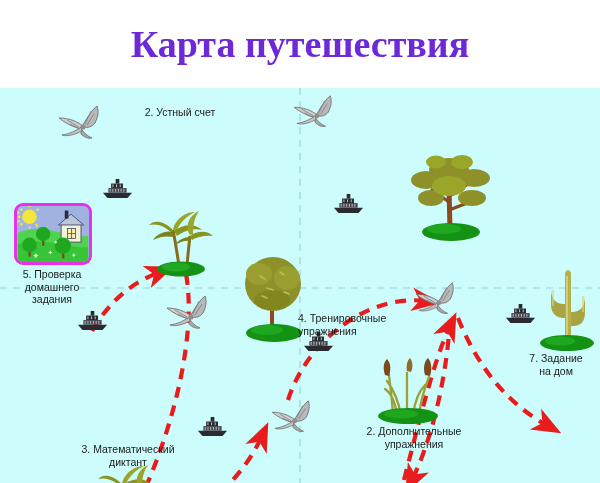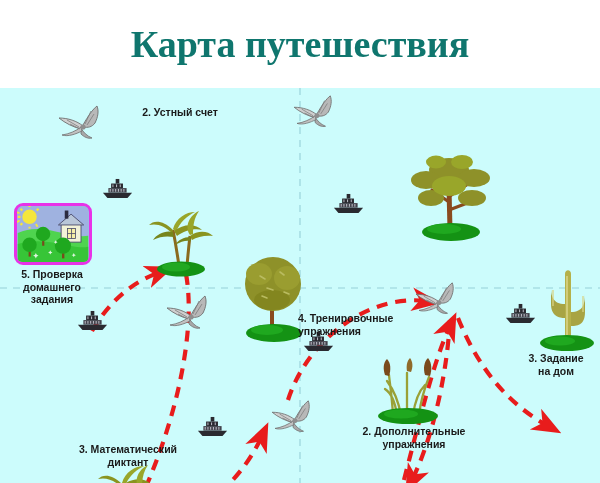--- a/index.html
+++ b/index.html
@@ -26,21 +26,21 @@
     height: 88px;
     background: #ffffff;
     display: flex;
     align-items: center;
     justify-content: center;
   }
   #page-title {
     font-family: "Liberation Serif", "DejaVu Serif", serif;
     font-size: 38px;
     font-weight: 700;
-    color: #0f766e;
+    color: #6d28d9;
     letter-spacing: 0px;
     line-height: 1;
     white-space: nowrap;
   }
   #map-canvas {
     position: absolute;
     left: 0; top: 88px;
     width: 600px;
     height: 395px;
     background: #ccfcfc;
@@ -49,21 +49,21 @@
   #map-svg {
     position: absolute;
     left: 0; top: 0;
     width: 600px;
     height: 395px;
   }
   .map-label {
     position: absolute;
     font-family: "Liberation Sans", sans-serif;
     font-size: 10.5px;
-    font-weight: 700;
+    font-weight: 400;
     color: #1a1a1a;
     line-height: 12.5px;
     white-space: pre-line;
   }
   .lbl-center { text-align: center; }
   .lbl-left { text-align: left; }
   .start-frame {
     position: absolute;
     box-sizing: border-box;
     border: 3px solid #e832e8;
@@ -267,17 +267,17 @@
     <div class="map-label lbl-center" style="left:48px; top:355px; width:160px;text-align:center;">3. Математический
 диктант</div>
 
     <div class="map-label lbl-left" style="left:298px; top:192px; width:120px;margin-top:32px;">4. Тренировочные
 упражнения</div>
 
     <div class="map-label lbl-center" style="left:334px; top:337px; width:160px;">2.  Дополнительные
 упражнения</div>
 
 
-    <div class="map-label lbl-center" style="left:514px; top:264px; width:84px;">3. Задание
+    <div class="map-label lbl-center" style="left:514px; top:264px; width:84px;">7. Задание
 на дом</div>
 
   </div>
 </div>
 
 </body></html>

